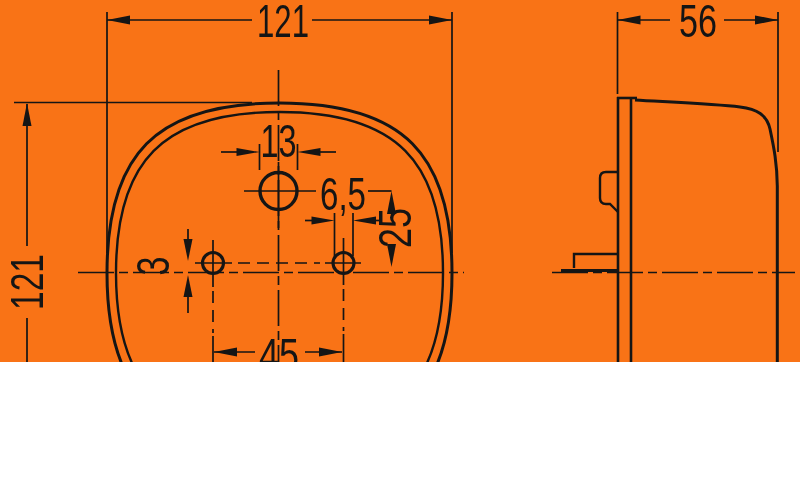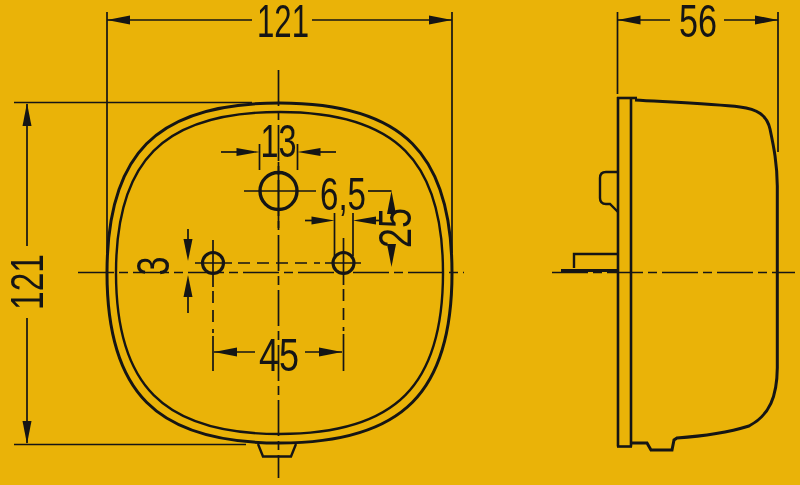--- a/index.html
+++ b/index.html
@@ -1,16 +1,16 @@
 <!DOCTYPE html>
 <html><head>
 <meta charset="utf-8">
 <style>
   html,body{margin:0;padding:0;background:#ffffff;}
-  .canvas{position:relative;width:800px;height:485px;background:#eab308;overflow:hidden;}
+  .canvas{position:relative;width:800px;height:362px;background:#f97316;overflow:hidden;}
   svg{display:block;}
   .ln{stroke:#151515;fill:none;stroke-linecap:butt;}
   .w-outline{stroke-width:3;}
   .w-inner{stroke-width:2.4;}
   .w-plate{stroke-width:2.6;}
   .w-thin{stroke-width:1.7;}
   .w-hole{stroke-width:3.4;}
   .w-hole-s{stroke-width:3.1;}
   .w-stud{stroke-width:3.2;}
   .chain{stroke-dasharray:36 5 9 5;}

